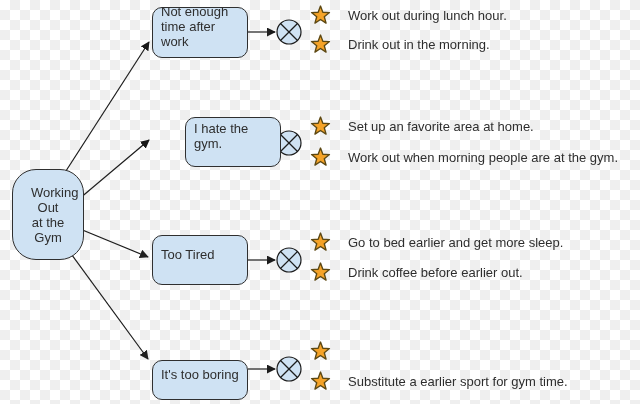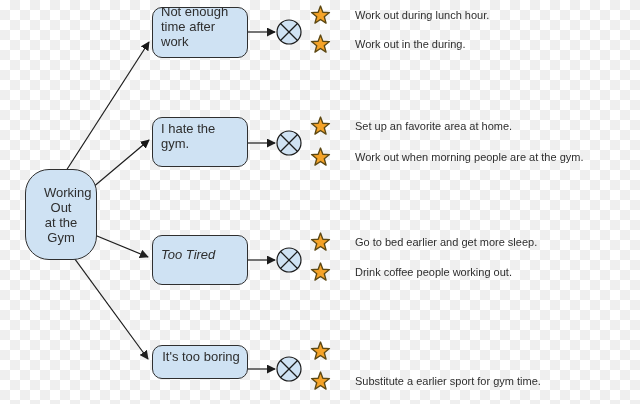--- a/index.html
+++ b/index.html
@@ -17,31 +17,31 @@
   .conn{stroke:var(--line);stroke-width:1.2;fill:none;marker-end:url(#arrow);}
   .arrowhead{fill:var(--line);}
   .shape{fill:var(--node-fill);stroke:var(--line);stroke-width:1.2;}
   .xline{stroke:var(--line);stroke-width:1.2;}
   .node{
     position:absolute;box-sizing:border-box;border:1.5px solid var(--node-border);
     background:var(--node-fill);color:var(--text);font-size:13px;line-height:15px;
     display:flex;flex-direction:column;justify-content:center;
   }
   .root-node{
-    left:25px;top:169px;width:72px;height:91px;border-radius:24px;
+    left:12px;top:169px;width:72px;height:91px;border-radius:24px;
     text-align:center;padding:18px;
   }
   .obstacle{left:152px;width:96px;border-radius:10px;padding:2px 6px 14px 8px;text-align:left;}
   .obstacle.b1{top:7px;height:51px;}
-  .obstacle.b2{top:117px;height:50px;}
-  .obstacle.b3{top:235px;height:50px;font-style:italic;}
-  .obstacle.b4{top:345px;height:34px;align-items:center;}
+  .obstacle.b2{top:117px;height:50px;margin-left:33px;}
+  .obstacle.b3{top:235px;height:50px;}
+  .obstacle.b4{top:360px;height:40px;}
   .solution{
-    position:absolute;left:310px;height:22px;display:flex;align-items:center;gap:24px;
-    color:var(--text);font-size:11px;white-space:nowrap;
+    position:absolute;left:310px;height:22px;display:flex;align-items:center;gap:17px;
+    color:var(--text);font-size:13px;white-space:nowrap;
   }
   .star{width:21px;height:21px;display:inline-flex;flex:0 0 auto;}
   .star-poly{fill:var(--star-fill);stroke:var(--star-stroke);stroke-width:1.3;stroke-linejoin:round;}
 </style>
 </head>
 <body>
 
 <div class="canvas">
 
   <svg class="overlay" viewBox="0 0 640 404">
@@ -107,21 +107,21 @@
         </svg>
       </span>
     <span>Work out during lunch hour.</span>
   </div>
   <div class="solution" style="top:33px">
     <span class="star">
         <svg viewBox="0 0 20 20" width="21" height="21">
           <polygon class="star-poly" points="10,1 12.23,6.93 18.56,7.22 13.61,11.17 15.29,17.28 10,13.8 4.71,17.28 6.39,11.17 1.44,7.22 7.77,6.93"></polygon>
         </svg>
       </span>
-    <span>Work out in the during.</span>
+    <span>Drink out in the morning.</span>
   </div>
 
   <div class="solution" style="top:115px">
     <span class="star">
         <svg viewBox="0 0 20 20" width="21" height="21">
           <polygon class="star-poly" points="10,1 12.23,6.93 18.56,7.22 13.61,11.17 15.29,17.28 10,13.8 4.71,17.28 6.39,11.17 1.44,7.22 7.77,6.93"></polygon>
         </svg>
       </span>
     <span>Set up an favorite area at home.</span>
   </div>
@@ -141,21 +141,21 @@
         </svg>
       </span>
     <span>Go to bed earlier and get more sleep.</span>
   </div>
   <div class="solution" style="top:261px">
     <span class="star">
         <svg viewBox="0 0 20 20" width="21" height="21">
           <polygon class="star-poly" points="10,1 12.23,6.93 18.56,7.22 13.61,11.17 15.29,17.28 10,13.8 4.71,17.28 6.39,11.17 1.44,7.22 7.77,6.93"></polygon>
         </svg>
       </span>
-    <span>Drink coffee people working out.</span>
+    <span>Drink coffee before earlier out.</span>
   </div>
 
   <div class="solution" style="top:340px">
     <span class="star">
         <svg viewBox="0 0 20 20" width="21" height="21">
           <polygon class="star-poly" points="10,1 12.23,6.93 18.56,7.22 13.61,11.17 15.29,17.28 10,13.8 4.71,17.28 6.39,11.17 1.44,7.22 7.77,6.93"></polygon>
         </svg>
       </span>
   </div>
   <div class="solution" style="top:370px">

